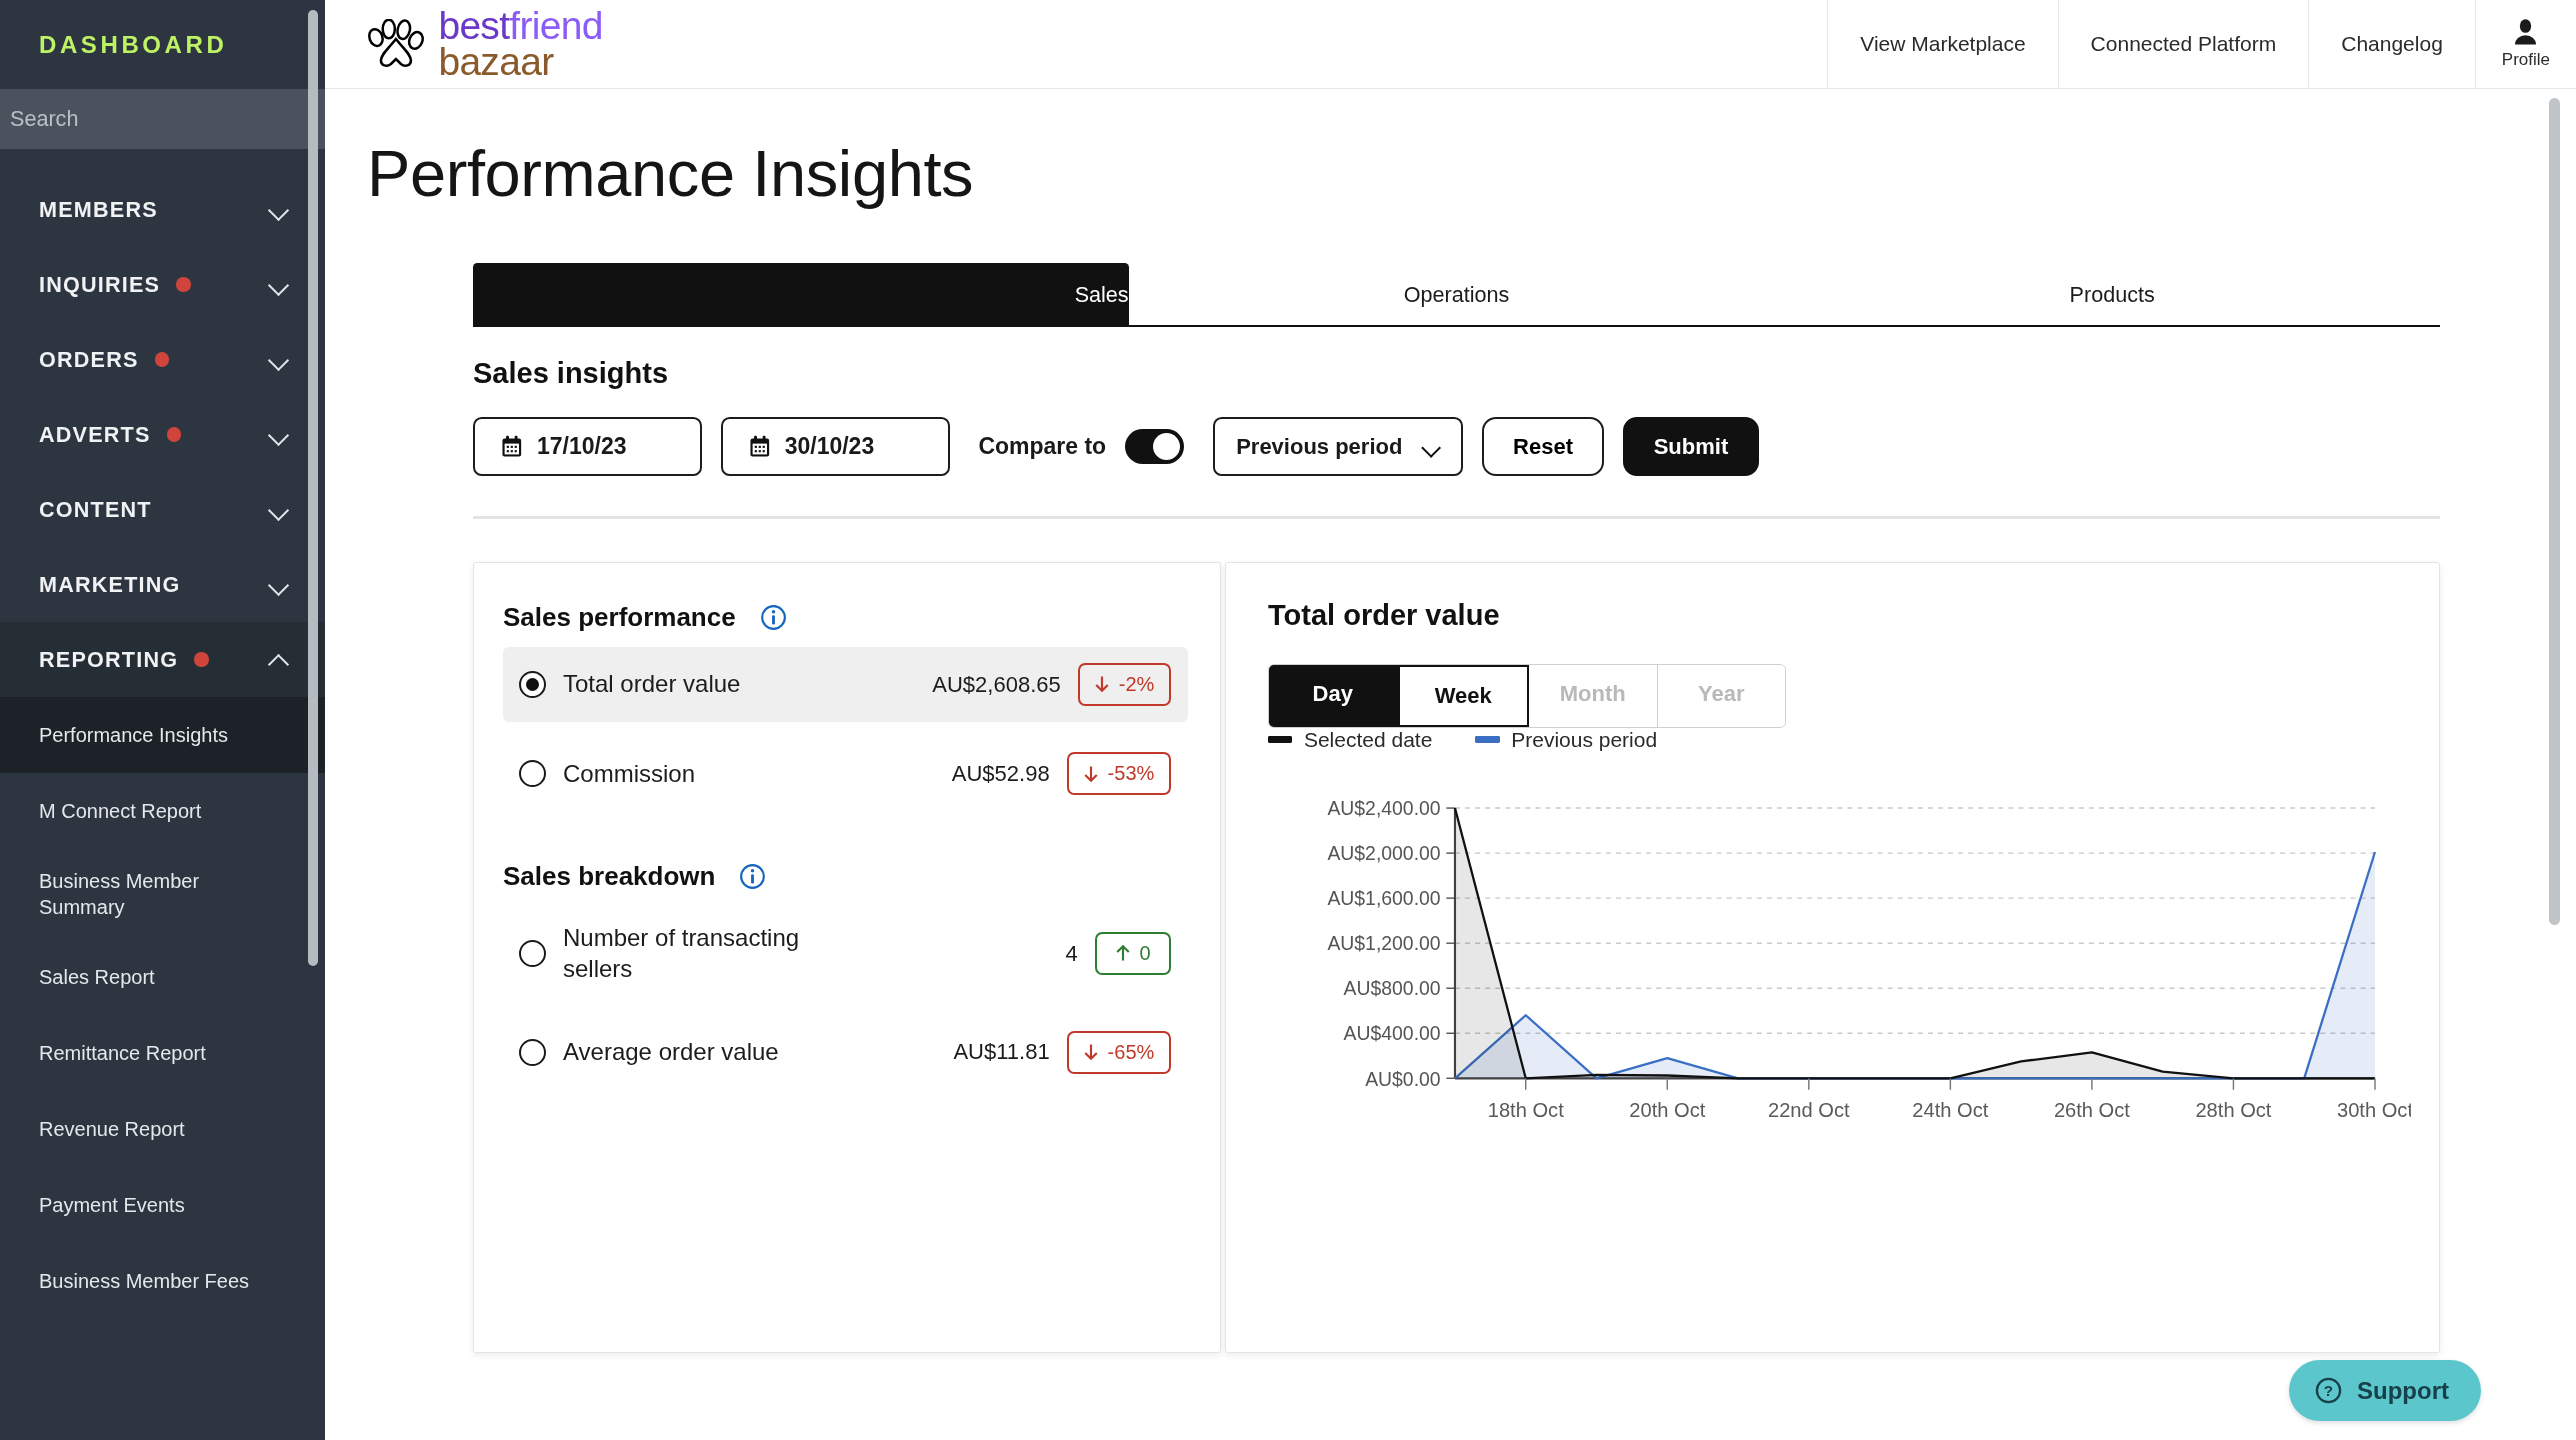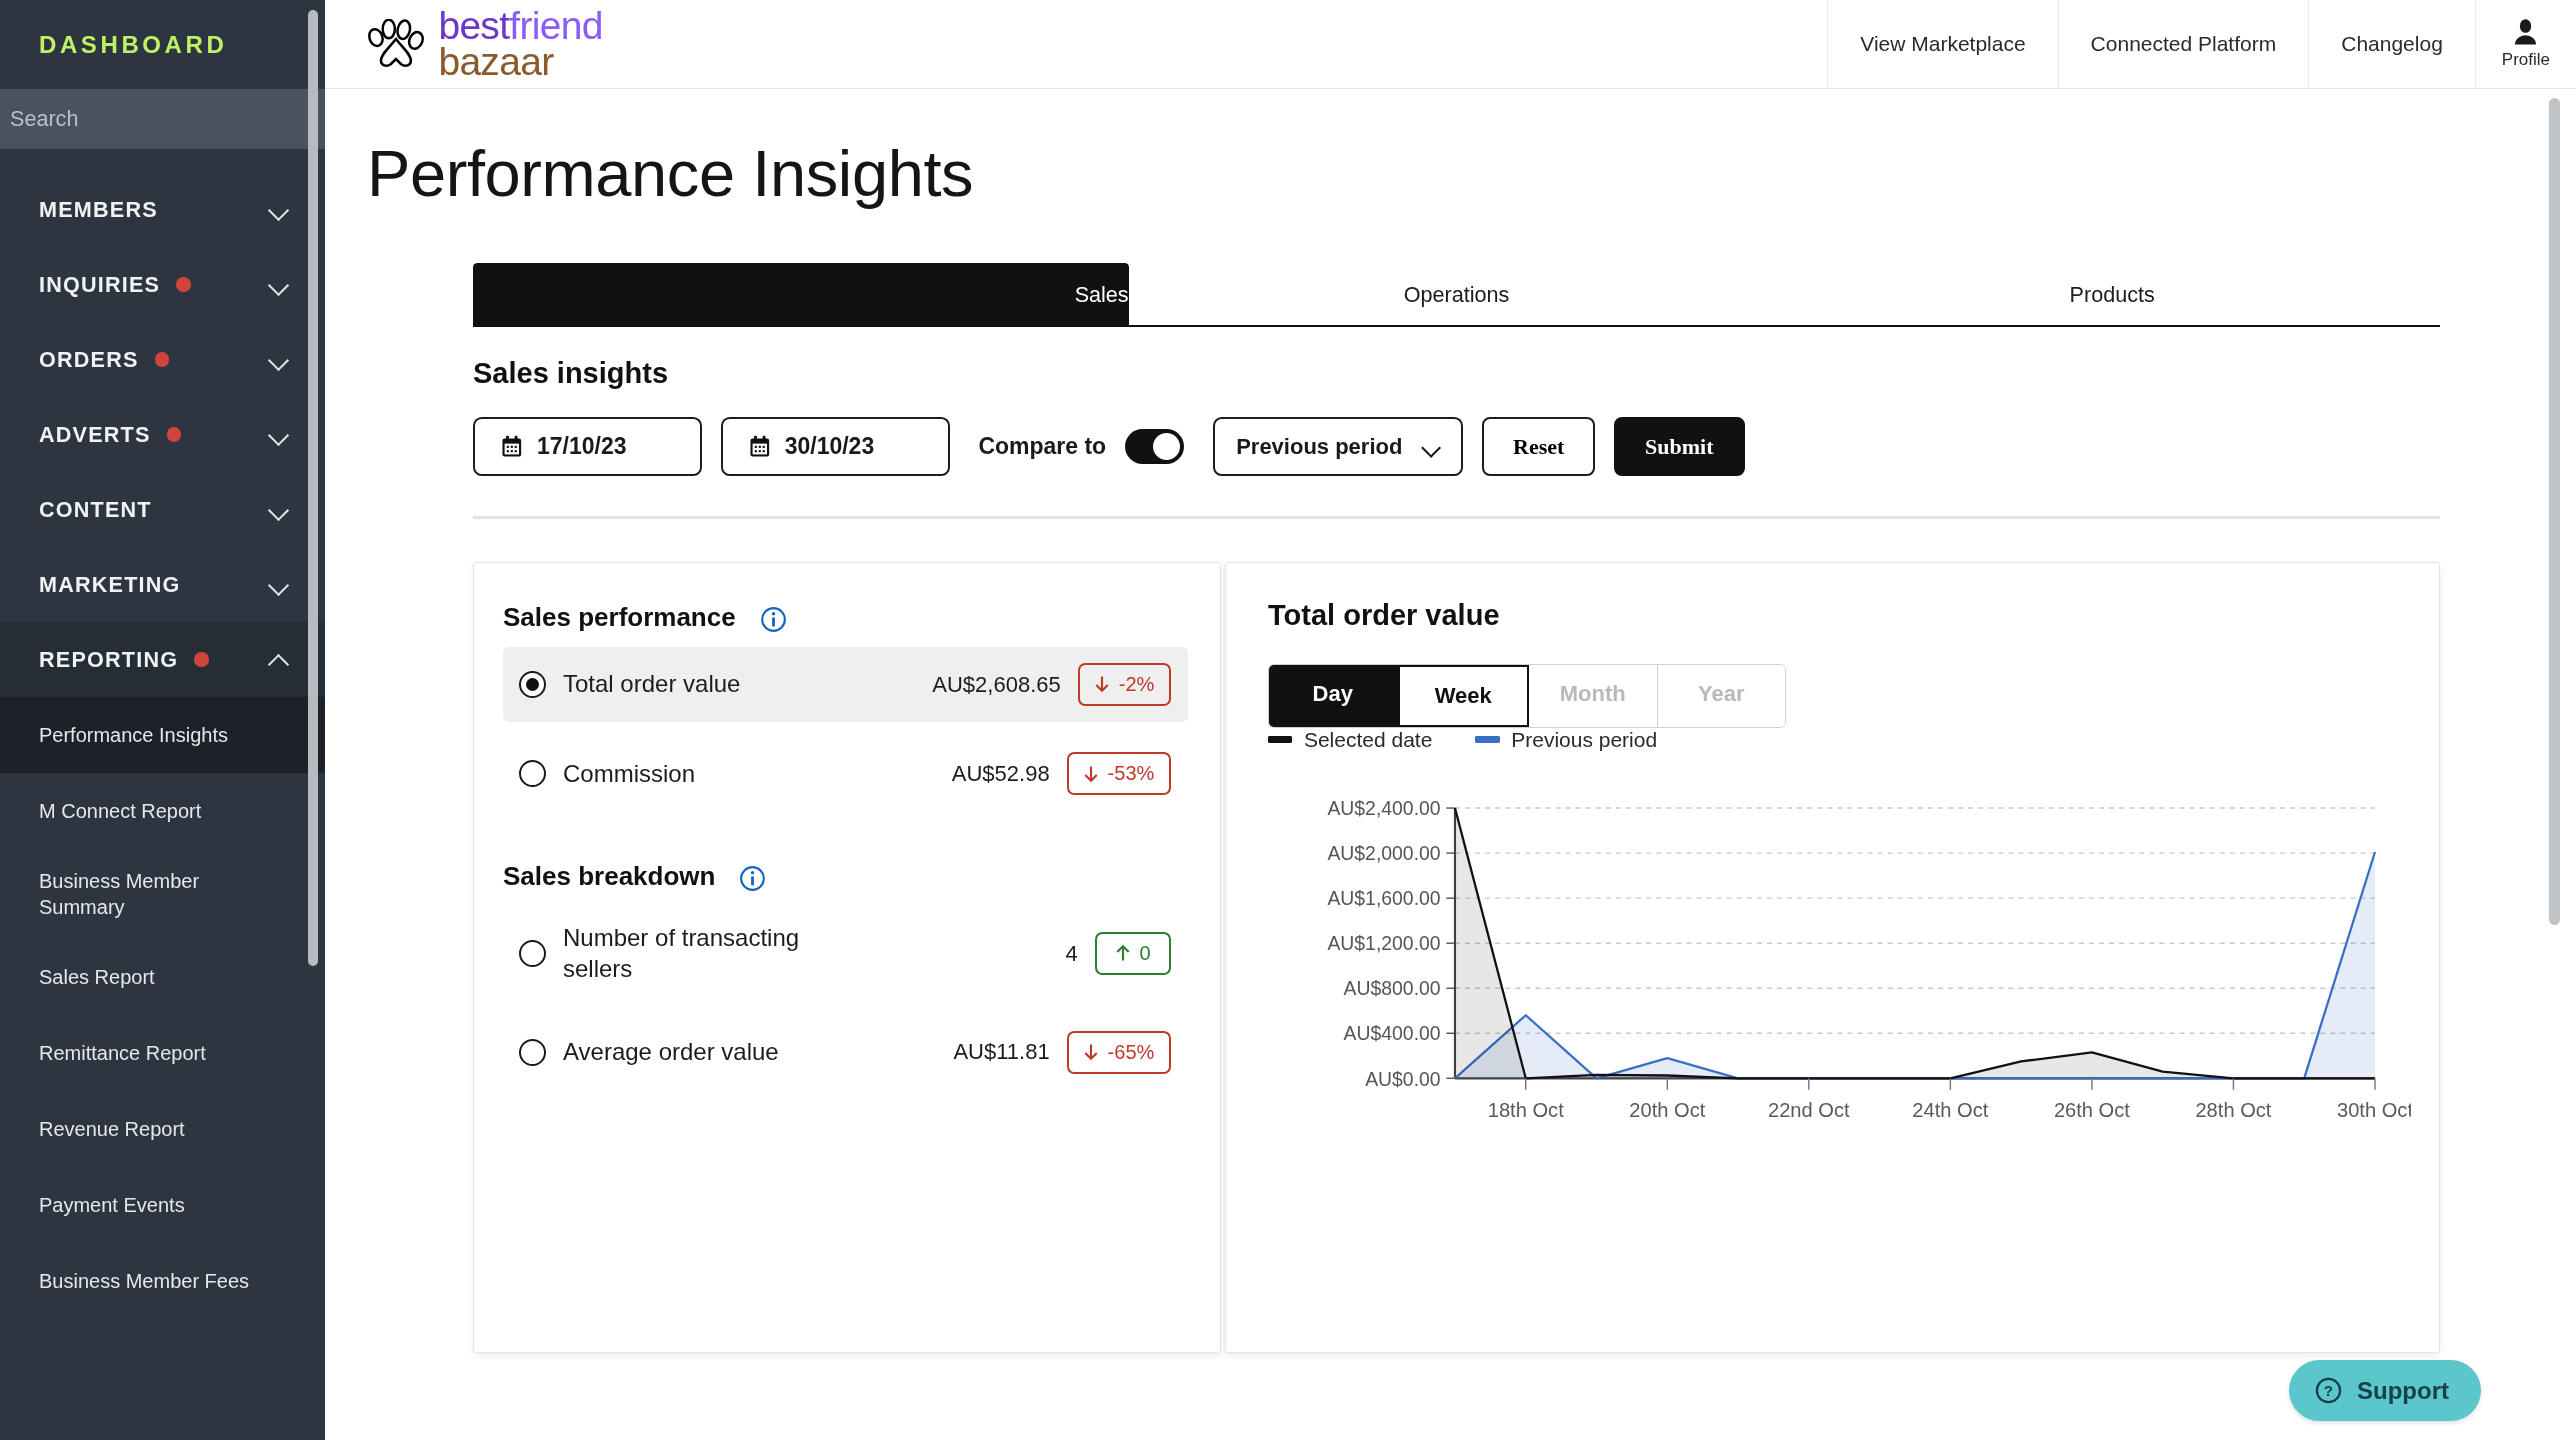--- a/index.html
+++ b/index.html
@@ -255,27 +255,27 @@
     content: "";
     position: absolute;
     left: 0; top: 0;
     width: 12.2px; height: 12.2px;
     border-right: 2.9px solid #111;
     border-bottom: 2.9px solid #111;
     transform: rotate(45deg);
   }
   .btn {
     border: 2.2px solid #1d1d1d;
-    border-radius: 8px;
+    border-radius: 14px;
     padding: 14.4px 29px;
     font-size: 22px;
     font-weight: bold;
     background: #fff;
     cursor: pointer;
-    font-family: Liberation Serif, serif;
+    font-family: Liberation Sans, sans-serif;
   }
   .btn.primary { background: #111; color: #fff; border-color: #111; }
 
   .divider {
     height: 2.2px;
     background: #e3e3e3;
     margin-top: 40px;
     width: 1967px;
   }
 
@@ -290,21 +290,21 @@
     background: #fff;
     border: 1.4px solid #e4e4e4;
     box-shadow: 0 2.2px 7.2px rgba(0,0,0,0.07);
     border-radius: 2.9px;
   }
   .card-left { width: 748px; height: 791px; padding: 39px 32px 0 29px; }
   .card-right { width: 1215px; height: 791px; padding: 36px 33px 0 42px; }
 
   .card-h {
     display: flex;
-    align-items: flex-end;
+    align-items: center;
     gap: 24px;
     font-size: 26px;
     font-weight: bold;
     color: #111;
   }
   .info-ico { width: 27px; height: 27px; flex: 0 0 auto; cursor: pointer; }
 
   .metric-row {
     display: flex;
     align-items: center;

